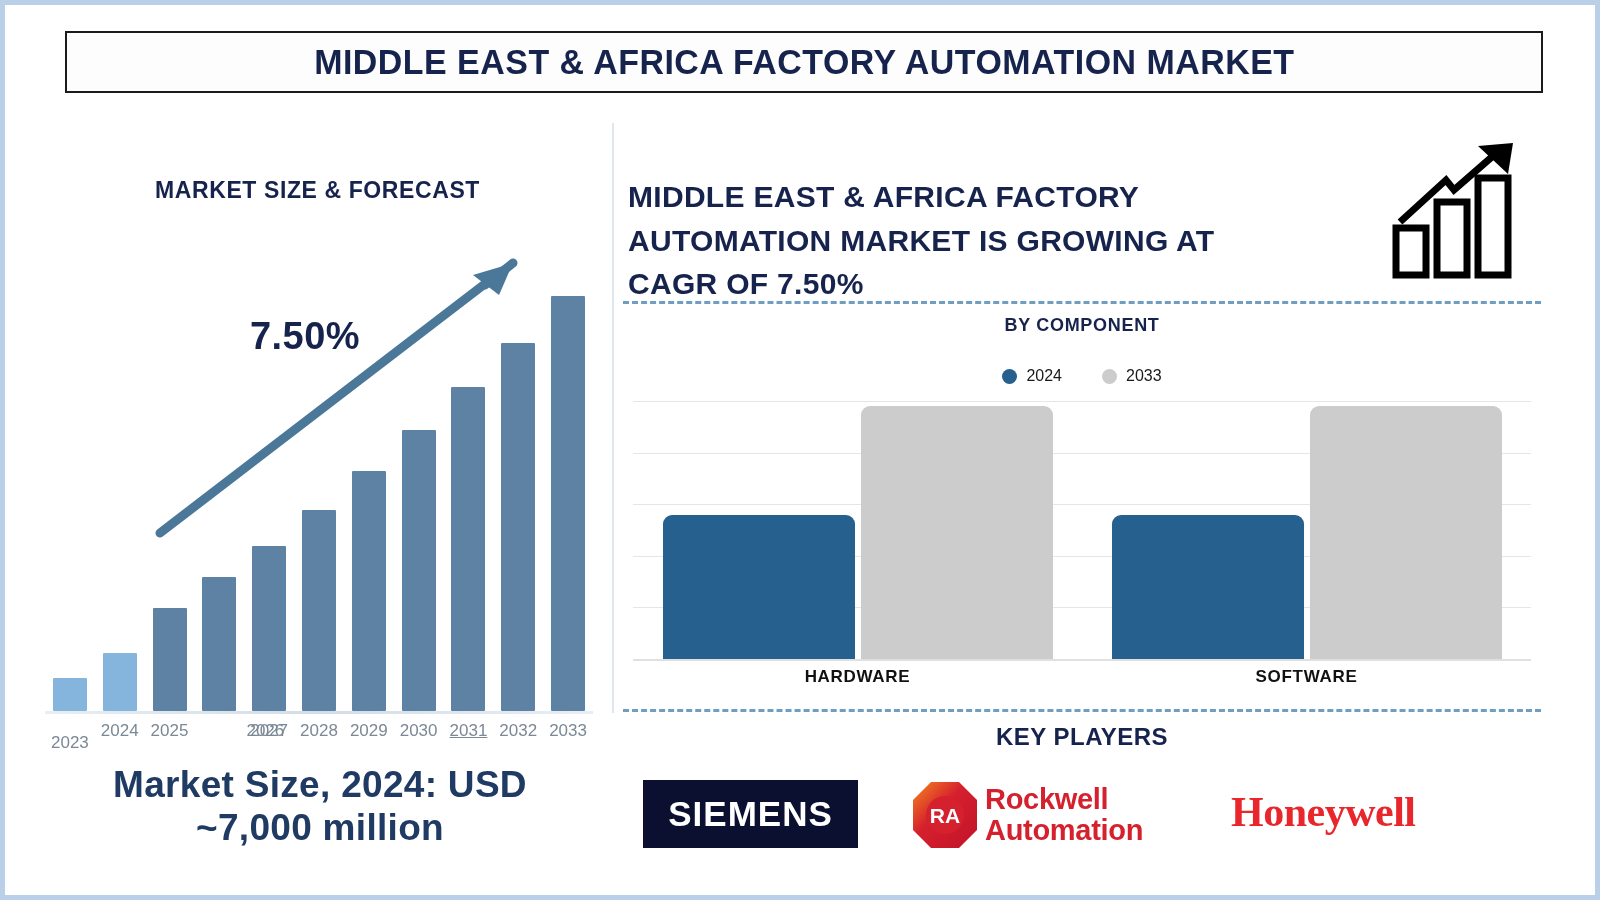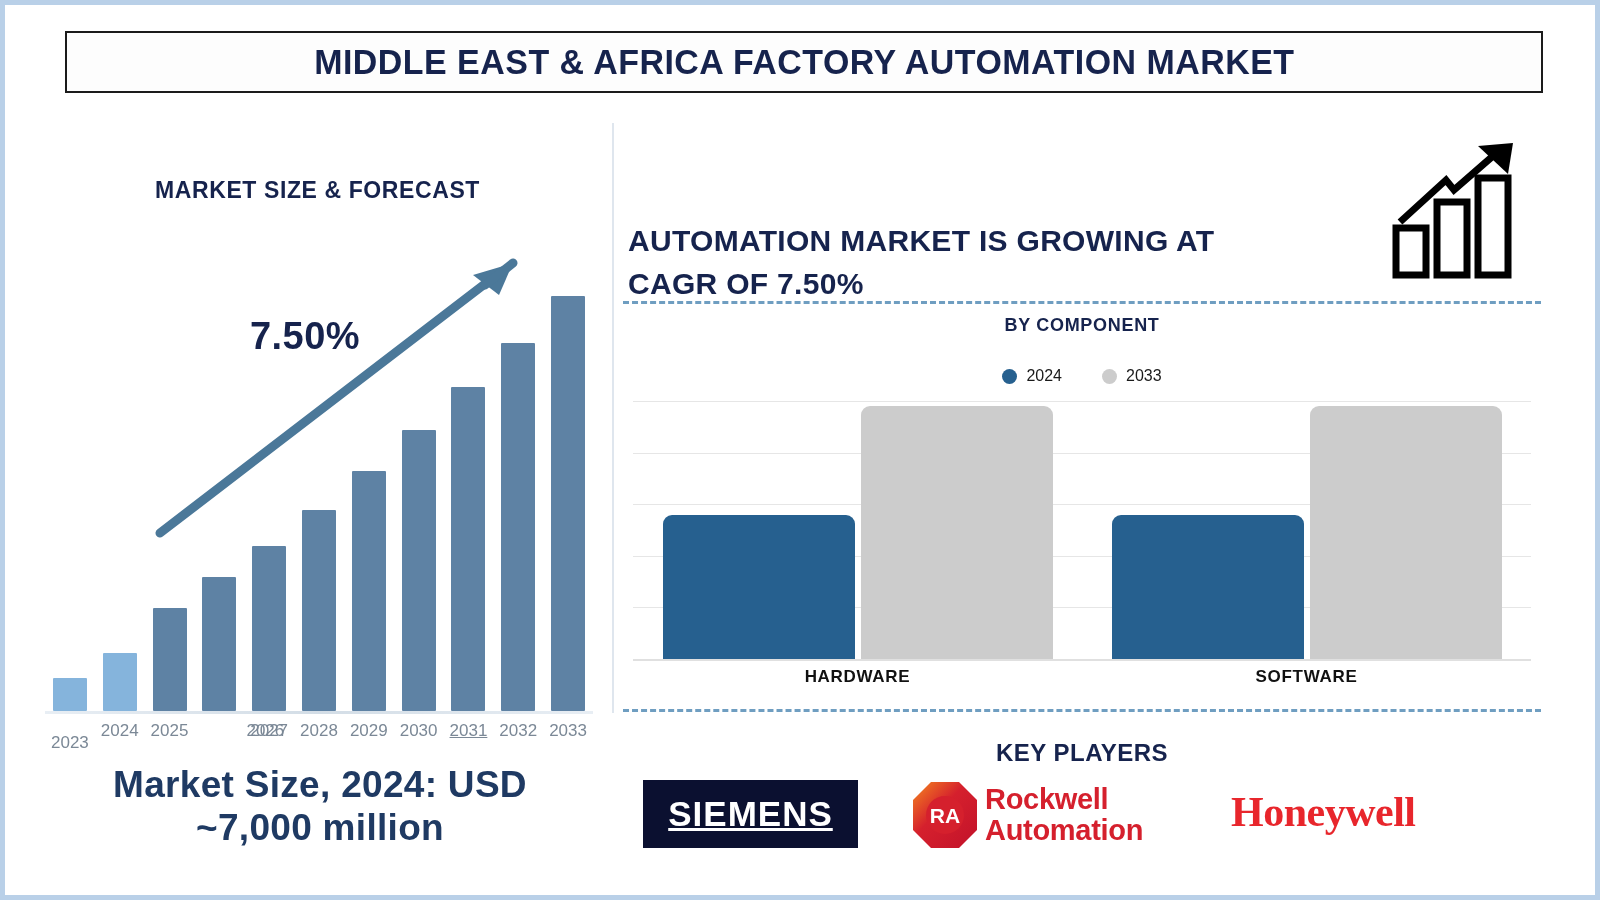--- a/index.html
+++ b/index.html
@@ -113,32 +113,32 @@
     position:absolute;left:10px;top:544px;width:898px;height:2px;background:#e0e0e0;
   }
   .cat-row{position:absolute;left:10px;top:552px;width:898px;height:30px;}
   .cat-lab{
     position:absolute;top:0;width:300px;text-align:center;
     font-weight:bold;font-size:17px;letter-spacing:0.7px;color:#111111;
   }
 
   .key-players{
     position:absolute;left:0;top:608px;width:918px;text-align:center;
-    font-weight:bold;font-size:24px;letter-spacing:0.5px;color:#16234d;margin-top:16px;
+    font-weight:bold;font-size:24px;letter-spacing:0.5px;color:#16234d;
   }
 
   .logos{
     position:absolute;left:0;top:655px;width:918px;height:100px;
   }
   .logo-siemens{
     position:absolute;left:20px;top:10px;width:215px;height:68px;
     background:#0b1030;display:flex;align-items:center;justify-content:center;
   }
   .logo-siemens span{
-    color:#ffffff;font-weight:bold;font-size:35px;letter-spacing:1px;text-decoration:underline;
+    color:#ffffff;font-weight:bold;font-size:35px;letter-spacing:1px;
   }
   .logo-rockwell{position:absolute;left:288px;top:2px;width:290px;height:86px;}
   .ra-badge{position:absolute;left:0;top:8px;}
   .ra-text{
     position:absolute;left:74px;top:12px;
     font-weight:bold;font-size:29px;line-height:1.07;color:#d5202d;
     letter-spacing:-0.3px;
   }
   .logo-honeywell{
     position:absolute;left:608px;top:18px;width:290px;
@@ -199,21 +199,21 @@
       <span>Market Size, 2024: USD</span><br>
       <span>~7,000 million</span>
     </div>
   </div>
 
   <div class="v-divider"></div>
 
   <div class="right-panel">
 
     <div class="r-headline">
-      <br>
+      <span>MIDDLE EAST &amp; AFRICA FACTORY</span><br>
       <span>AUTOMATION MARKET IS GROWING AT</span><br>
       <span>CAGR OF 7.50%</span>
     </div>
 
     <svg class="growth-icon" width="135" height="140" viewBox="0 0 135 140">
       <rect x="8" y="88" width="30" height="47" fill="none" stroke="#000" stroke-width="7"></rect>
       <rect x="49" y="62" width="30" height="73" fill="none" stroke="#000" stroke-width="7"></rect>
       <rect x="90" y="38" width="30" height="97" fill="none" stroke="#000" stroke-width="7"></rect>
       <path d="M12 82 L58 40 L66 50 L113 9" fill="none" stroke="#000" stroke-width="7" stroke-linejoin="miter"></path>
       <polygon points="125,3 90,6 120,34" fill="#000"></polygon>

